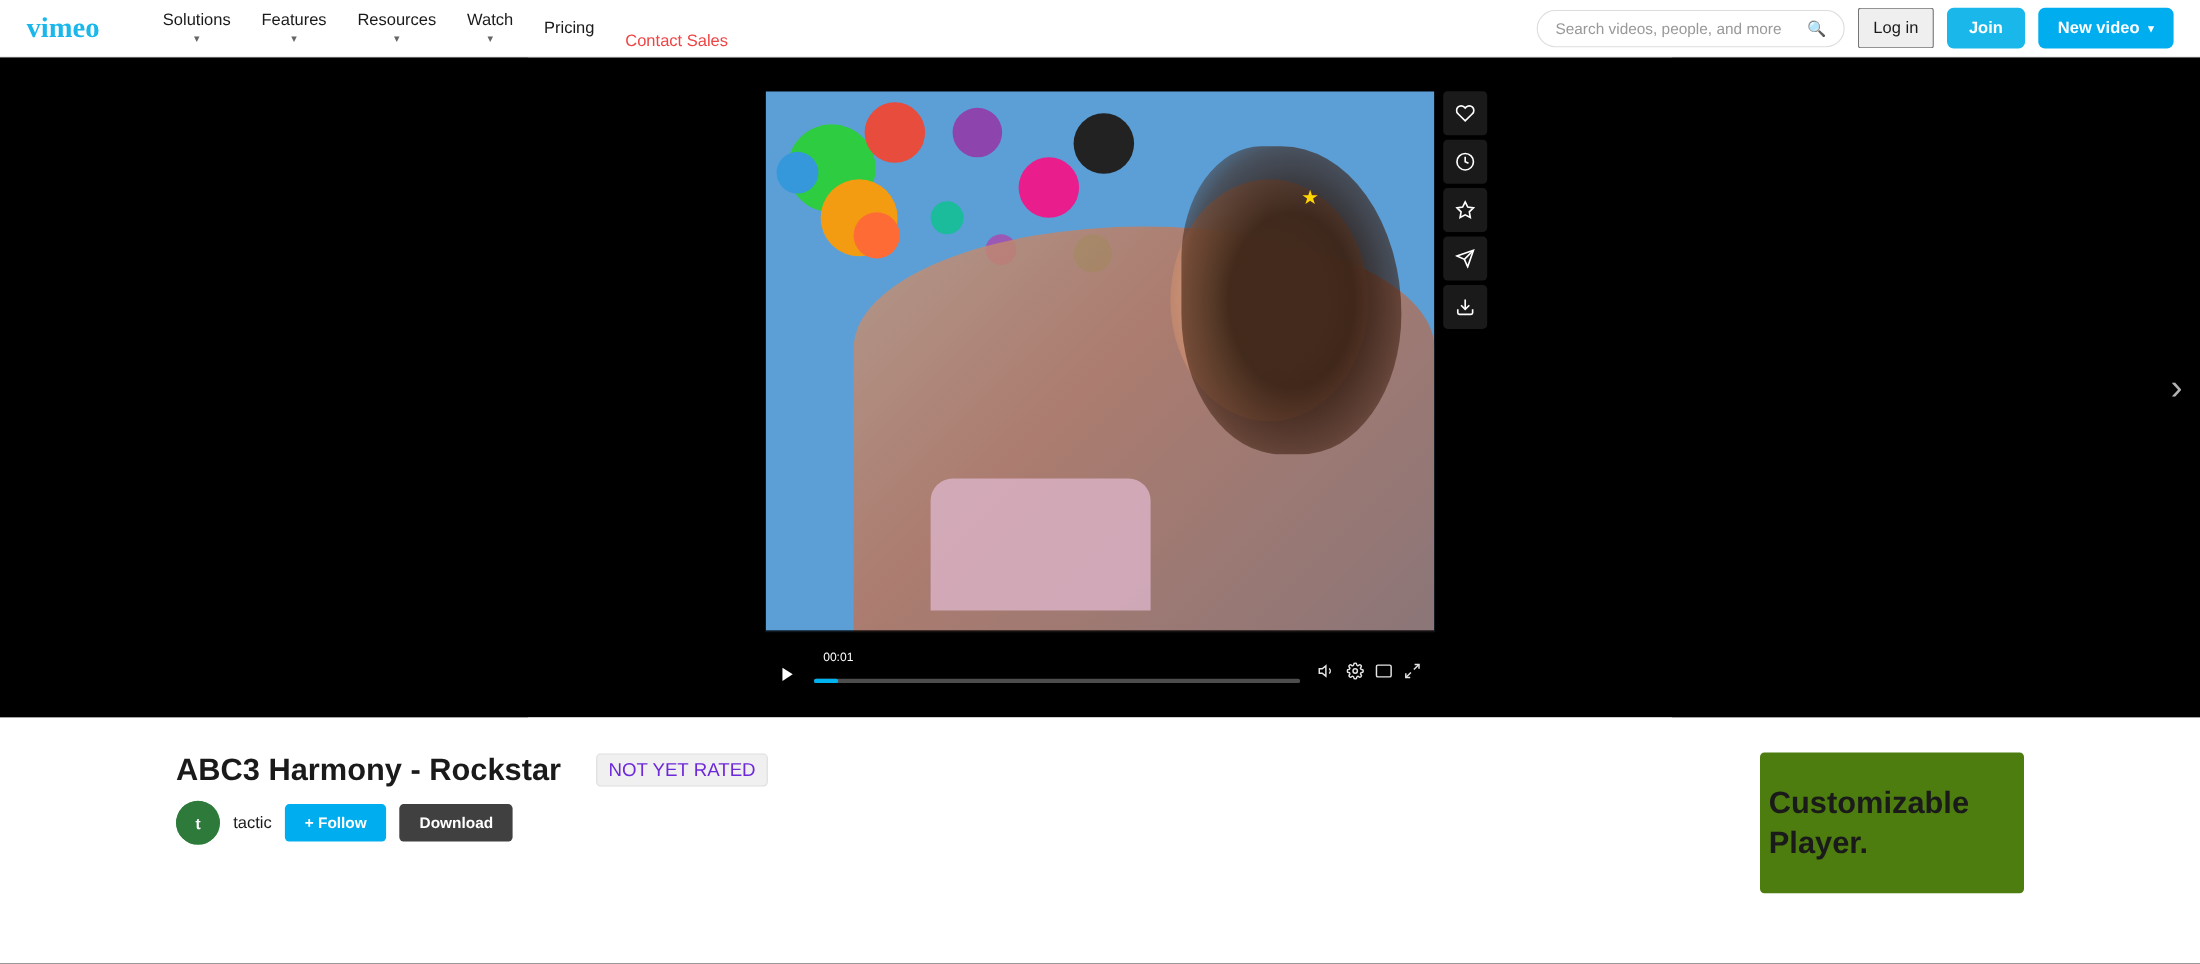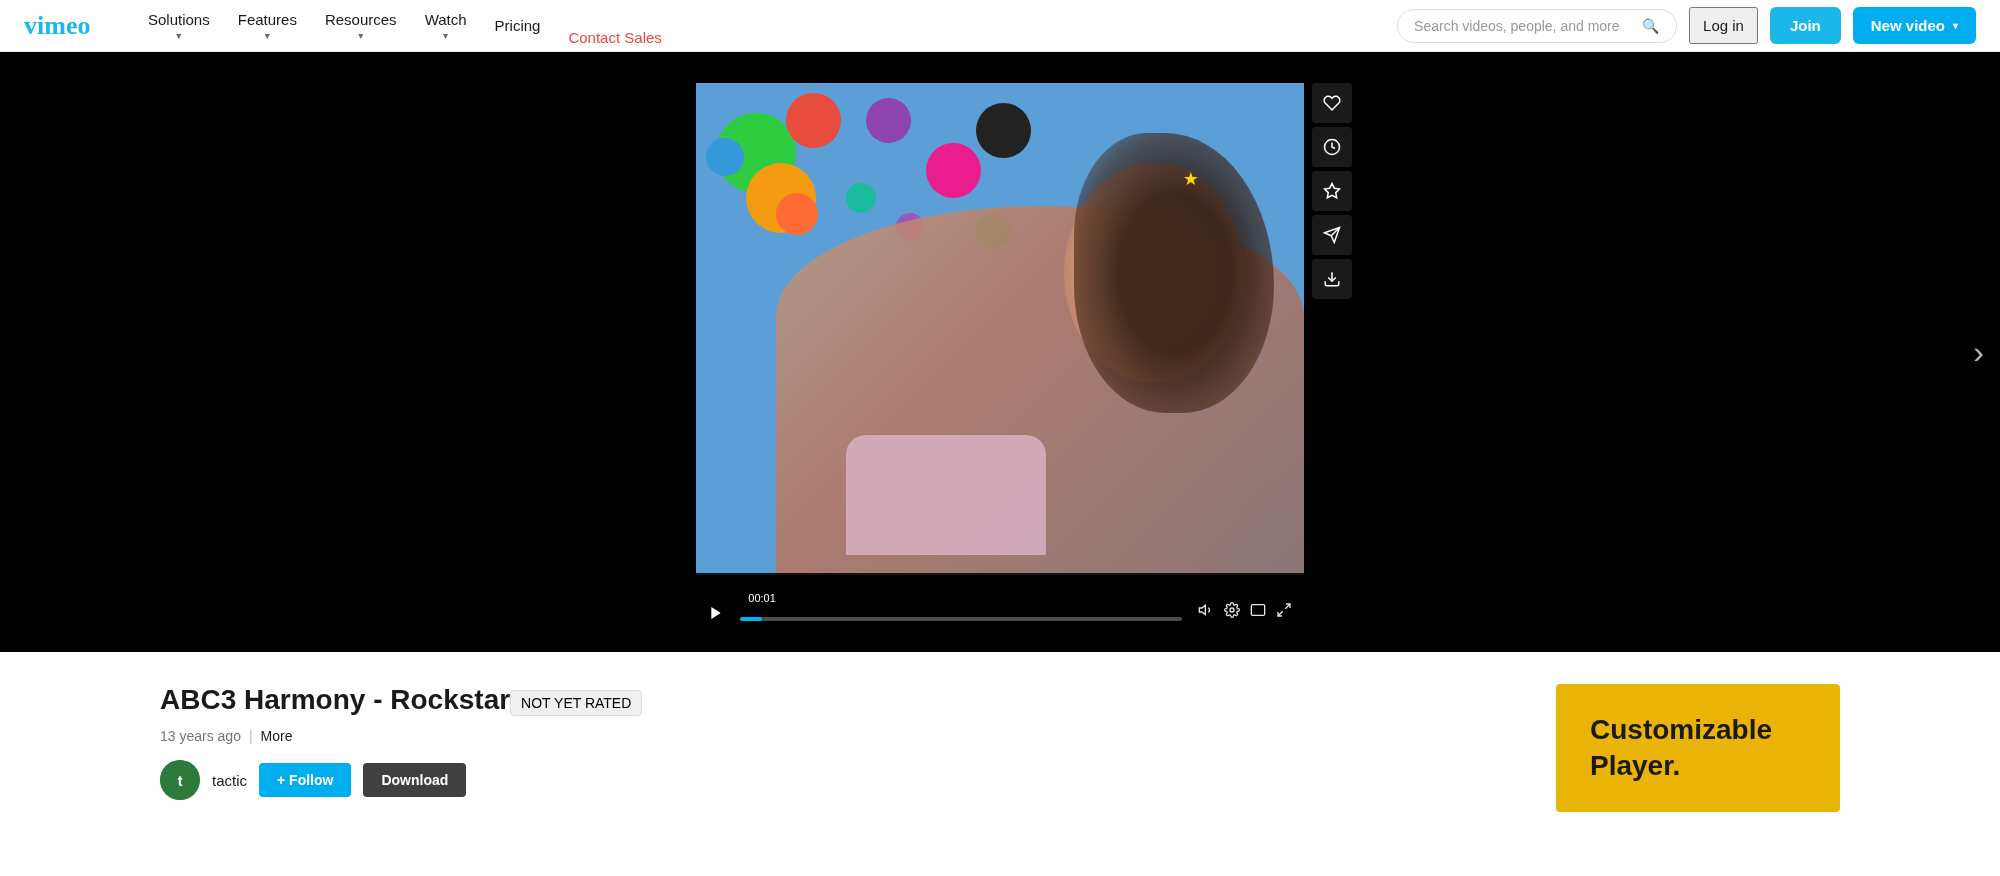--- a/index.html
+++ b/index.html
@@ -181,39 +181,39 @@
       gap: 32px;
       background: #fff;
     }
 
     .video-info-left {
       flex: 1;
     }
 
     .video-title-row {
       display: flex;
-      align-items: flex-end;
-      gap: 0;
+      align-items: center;
+      gap: 32px;
       margin-bottom: 12px;
     }
 
     .video-title {
       font-size: 28px;
       font-weight: 700;
       color: #1a1a1a;
     }
 
     .rating-badge {
       background: #f0f0f0;
       border: 1px solid #ddd;
       border-radius: 4px;
       padding: 4px 10px;
-      font-size: 14px;
+      font-size: 17px;
       font-weight: 500;
-      color: #000000;
+      color: #6d28d9;
       white-space: nowrap;
     }
 
     .video-meta {
       font-size: 14px;
       color: #777;
       margin-bottom: 16px;
       display: flex;
       align-items: center;
       gap: 8px;
@@ -274,28 +274,28 @@
       border: none;
       border-radius: 4px;
       padding: 9px 18px;
       font-size: 14px;
       font-weight: 600;
       cursor: pointer;
     }
 
     
     .ad-panel {
-      width: 284px;
+      width: 240px;
       height: 128px;
-      background: #eab308;
+      background: #4d7c0f;
       border-radius: 4px;
       display: flex;
       align-items: center;
       justify-content: center;
-      padding: 34px;
+      padding: 8px;
       flex-shrink: 0;
     }
 
     .ad-text {
       font-size: 28px;
       font-weight: 700;
       color: #1a1a1a;
       line-height: 1.3;
     }
 
@@ -490,25 +490,20 @@
 
   <div class="next-arrow">›</div>
 </div>
 
 <div class="video-info-section">
   <div class="video-info-left">
     <div class="video-title-row">
       <h1 class="video-title">ABC3 Harmony - Rockstar</h1>
       <span class="rating-badge">NOT YET RATED</span>
     </div>
-    <div class="video-meta">
-      <span>13 years ago</span>
-      <span class="meta-divider">|</span>
-      <span class="more-link">More</span>
-    </div>
     <div class="author-row">
       <div class="author-avatar">
         <svg width="40" height="40" viewBox="0 0 40 40">
             <rect width="40" height="40" rx="20" fill="#2d7a3a"></rect>
             <text x="20" y="26" text-anchor="middle" font-size="14" fill="white" font-weight="600">t</text>
           </svg>
       </div>
       <span class="author-name">tactic</span>
       <button class="btn-follow">+ Follow</button>
       <button class="btn-download">Download</button>

